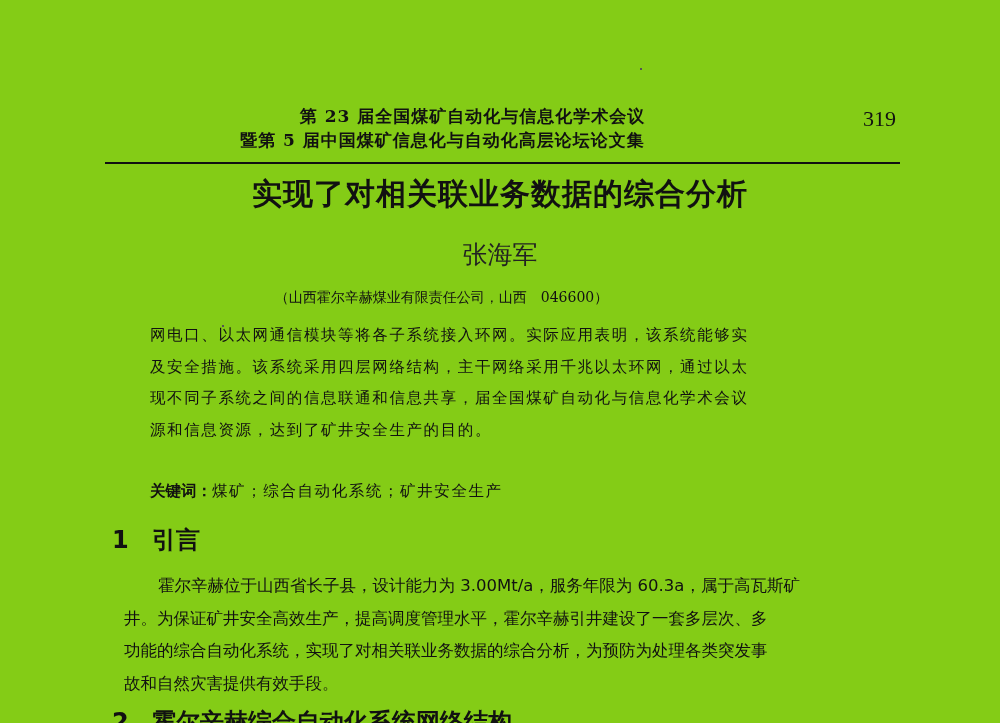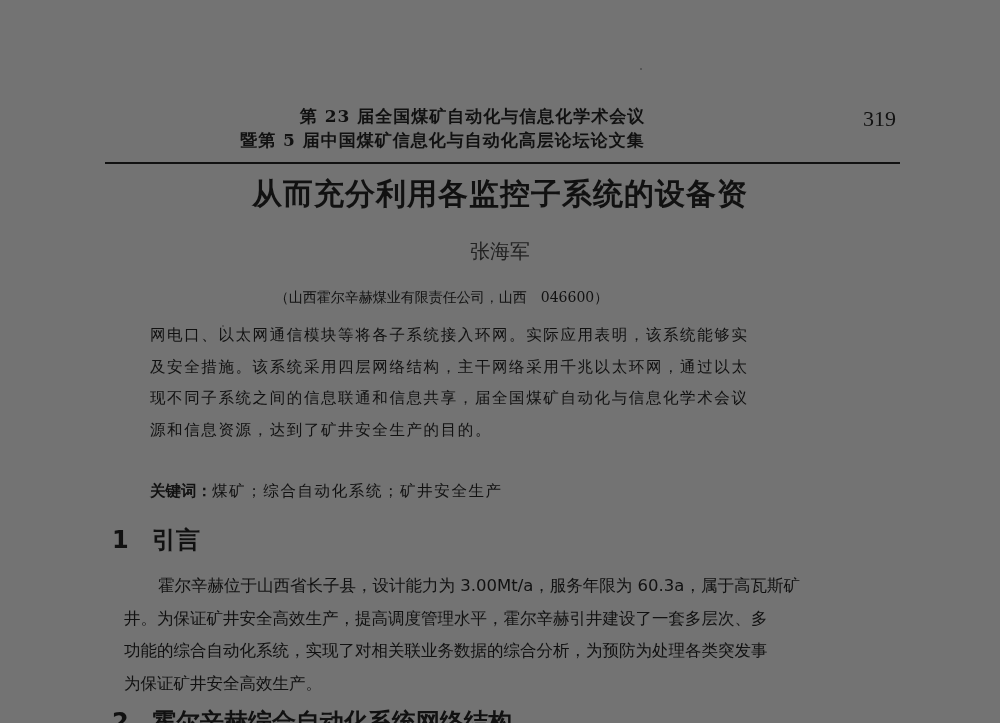--- a/index.html
+++ b/index.html
@@ -12,21 +12,21 @@
       height: 723px;
       overflow: hidden;
       position: relative;
       color: #111111;
       font-family: "DejaVu Serif", "Liberation Serif", serif;
     }
     .page {
       position: absolute;
       left: 0; top: 0;
       width: 1000px; height: 723px;
-      background: #737373;
+      background: #84cc16;
     }
     .running-head {
       position: absolute;
       left: 105px;
       width: 795px;
       top: 104px;
     }
     .rh-line {
       text-align: center;
       font-weight: bold;
@@ -63,21 +63,21 @@
       font-size: 30px;
       letter-spacing: 1px;
       color: #111;
     }
     .author {
       position: absolute;
       left: 0; width: 1000px;
       top: 238px;
       text-align: center;
       font-family: "DejaVu Sans", "Liberation Sans", sans-serif;
-      font-size: 20px;
+      font-size: 25px;
       color: #222;
     }
     .affiliation {
       position: absolute;
       left: 0; width: 883px;
       top: 289px;
       text-align: center;
       font-size: 14px;
       color: #111;
     }
@@ -146,21 +146,21 @@
 
 <div class="page">
 
   <div class="running-head">
     <div class="rh-line">第 23 届全国煤矿自动化与信息化学术会议</div>
     <div class="rh-line l2">暨第 5 届中国煤矿信息化与自动化高层论坛论文集</div>
     <span class="page-number">319</span>
   </div>
   <div class="header-rule"></div>
 
-  <div class="title">从而充分利用各监控子系统的设备资</div>
+  <div class="title">实现了对相关联业务数据的综合分析</div>
   <div class="author">张海军</div>
   <div class="affiliation">（山西霍尔辛赫煤业有限责任公司，山西　046600）</div>
 
   <div class="abstract">
     <div class="line">网电口、以太网通信模块等将各子系统接入环网。实际应用表明，该系统能够实</div>
     <div class="line">及安全措施。该系统采用四层网络结构，主干网络采用千兆以太环网，通过以太</div>
     <div class="line">现不同子系统之间的信息联通和信息共享，届全国煤矿自动化与信息化学术会议</div>
     <div class="line">源和信息资源，达到了矿井安全生产的目的。</div>
   </div>
 
@@ -169,21 +169,21 @@
   </div>
 
   <div class="section-heading sec1">
     <span class="num">1</span><span>引言</span>
   </div>
 
   <div class="body-text">
     <div class="line indent">霍尔辛赫位于山西省长子县，设计能力为 3.00Mt/a，服务年限为 60.3a，属于高瓦斯矿</div>
     <div class="line">井。为保证矿井安全高效生产，提高调度管理水平，霍尔辛赫引井建设了一套多层次、多</div>
     <div class="line">功能的综合自动化系统，实现了对相关联业务数据的综合分析，为预防为处理各类突发事</div>
-    <div class="line">为保证矿井安全高效生产。</div>
+    <div class="line">故和自然灾害提供有效手段。</div>
   </div>
 
   <div class="section-heading sec2">
     <span class="num">2</span><span>霍尔辛赫综合自动化系统网络结构</span>
   </div>
 
   <div class="speck" style="left:640px;top:68px;"></div>
   <div class="speck" style="left:222px;top:325px;"></div>
   <div class="speck" style="left:756px;top:653px;"></div>
 </div>

